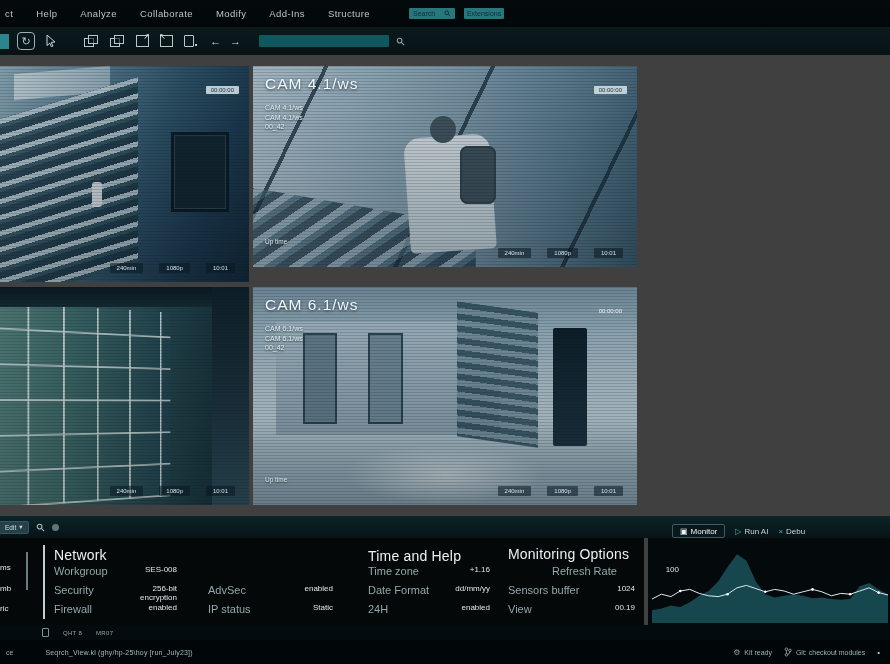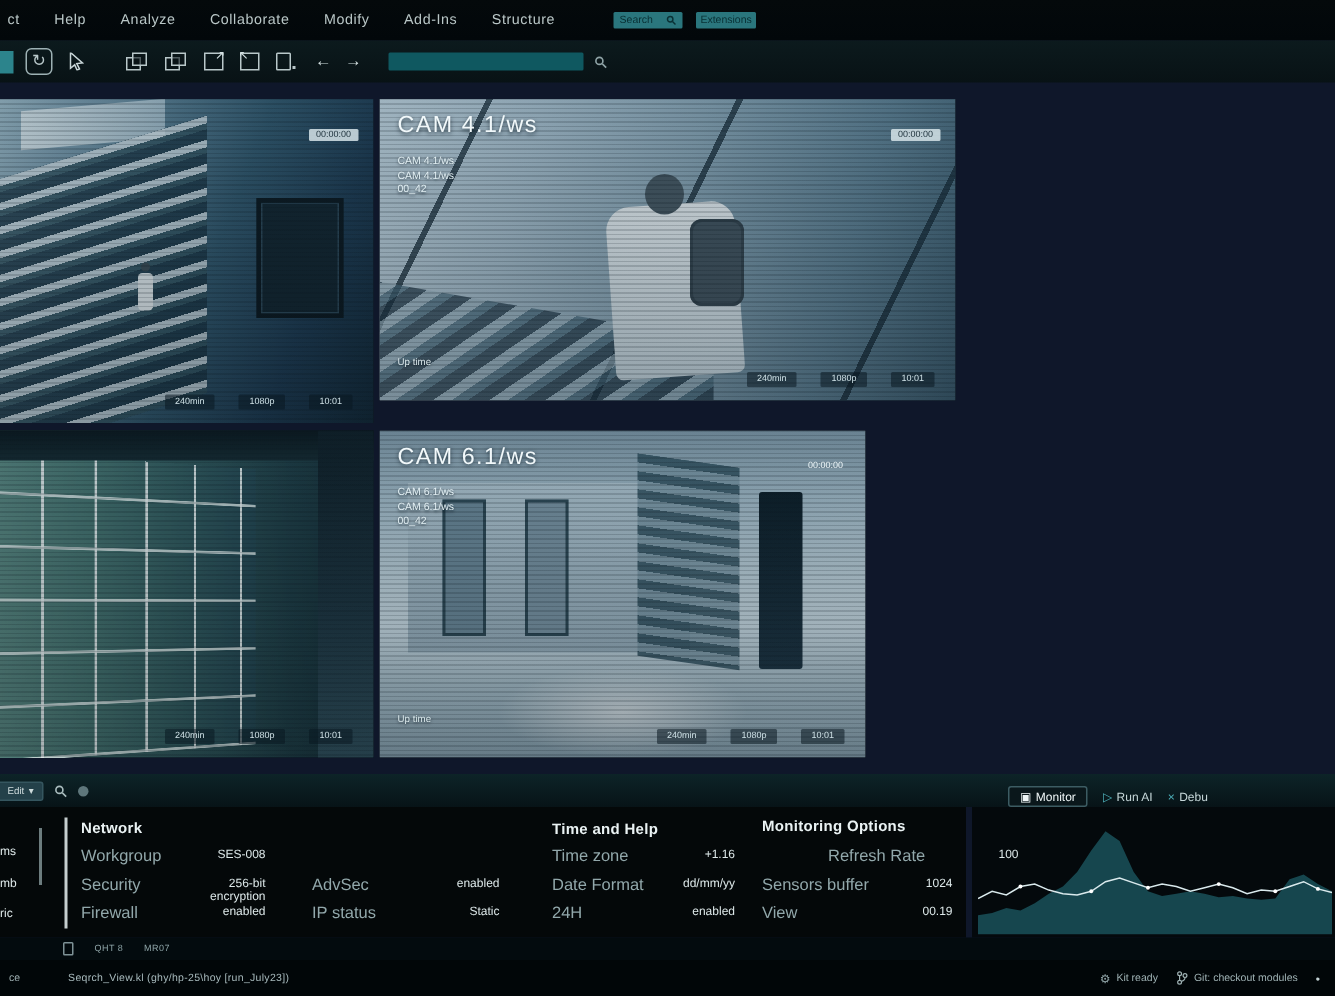--- a/index.html
+++ b/index.html
@@ -1,19 +1,19 @@
 <!DOCTYPE html>
 <html><head>
 <meta charset="utf-8">
 <style>
   * { margin:0; padding:0; box-sizing:border-box; }
   html,body { background:#000; }
   .screen {
     position:relative; width:890px; height:664px; overflow:hidden;
-    background:#0f172a; font-family:"Liberation Sans", sans-serif;
+    background:#404040; font-family:"Liberation Sans", sans-serif;
     color:#c3cfcf; -webkit-font-smoothing:antialiased;
   }
   
   .menubar { position:absolute; left:0; top:0; width:100%; height:27px;
     background:linear-gradient(180deg,#04090b,#02070a); display:flex; align-items:center; }
   .menubar .mi { font-size:9.5px; color:#bac7c7; letter-spacing:.4px; margin-right:23px; cursor:default; }
   .menubar .mi:first-child { margin-left:5px; }
   .chip { display:flex; align-items:center; justify-content:space-between;
     background:#2a767d; color:#093034; border-radius:1px; font-size:7px; }
   .search-chip { width:46px; height:11px; padding:0 4px; margin-left:16px; }
@@ -110,21 +110,21 @@
      background:linear-gradient(180deg,#0d2428,#071317); display:flex; align-items:center; }
   .edit-chip { margin-left:-6px; height:13px; background:#24414a; border:1px solid #35565f;
      border-radius:2px; font-size:6.5px; color:#cfdcdd; display:flex; align-items:center; gap:3px; padding:0 6px 0 10px; }
   .pt-mag { margin-left:7px; color:#a9bcbe; }
   .pt-dot { margin-left:7px; width:7px; height:7px; border-radius:50%; background:#5e767b; }
   .panel-body { position:absolute; left:0; top:538px; width:644px; height:87px; background:#040809; }
   .rpanel { position:absolute; left:648px; top:538px; width:242px; height:87px; background:#04090c; }
   .scrollline { position:absolute; left:26px; top:552px; width:2px; height:38px; background:#8fa3a6; opacity:.75; }
   .accentline { position:absolute; left:43px; top:545px; width:1.5px; height:74px; background:#e8f1f2; opacity:.85; }
   .side-frag { position:absolute; left:0; width:14px; font-size:8px; color:#dfe9ea; overflow:hidden; }
-  .sect-h { position:absolute; font-size:10px; font-weight:bold; color:#eaf2f3; letter-spacing:.2px; }
+  .sect-h { position:absolute; font-size:14px; font-weight:normal; color:#eaf2f3; letter-spacing:.2px; }
   .srow { position:absolute; display:grid; }
   .lab { font-size:11px; color:#92a8ab; }
   .val { font-size:8px; color:#dde8e9; text-align:right; }
   .net-grid { left:54px; grid-template-columns:64px 59px 31px 70px 55px; }
   .td-grid { left:368px; grid-template-columns:70px 52px; }
   .mo-grid { left:508px; grid-template-columns:75px 52px; }
   
   .mon-tabs { position:absolute; left:650px; top:522px; width:240px; height:18px; display:flex; align-items:center; gap:10px; padding-left:22px; }
   .tab-chip { display:flex; align-items:center; gap:3px; border:1px solid #3c5c63; background:#0a171b;
      padding:1.5px 7px; border-radius:2px; font-size:8px; color:#eef5f6; }
@@ -257,21 +257,21 @@
         <div class="hall"></div>
     </div>
     <div class="glass"></div>
     <div class="cam-badges">
       <span>240min</span>
       <span>1080p</span>
       <span>10:01</span>
     </div>
   </div>
 
-  <div class="cam" style="left:253px;top:287px;width:324px;height:218px;">
+  <div class="cam" style="left:253px;top:287px;width:384px;height:218px;">
     <div class="scene c5">
       <div class="bg"></div>
         <div class="wall"></div>
         <div class="door1"></div>
         <div class="door2"></div>
         <div class="stair"></div>
         <div class="kiosk"></div>
         <div class="sheen"></div>
     </div>
     <div class="glass"></div>

